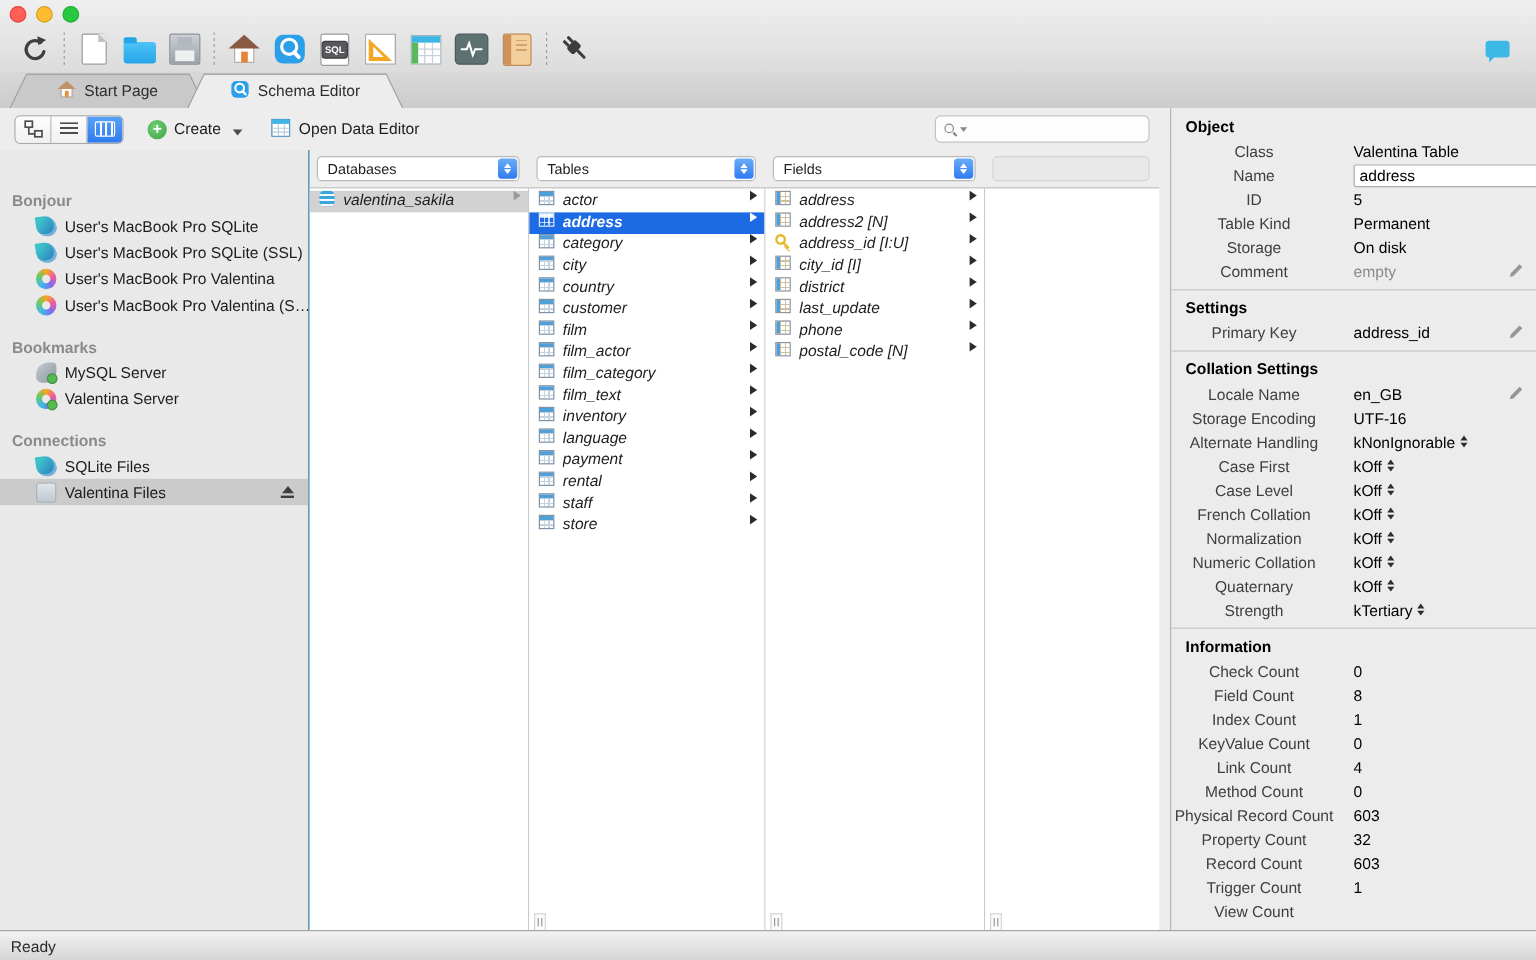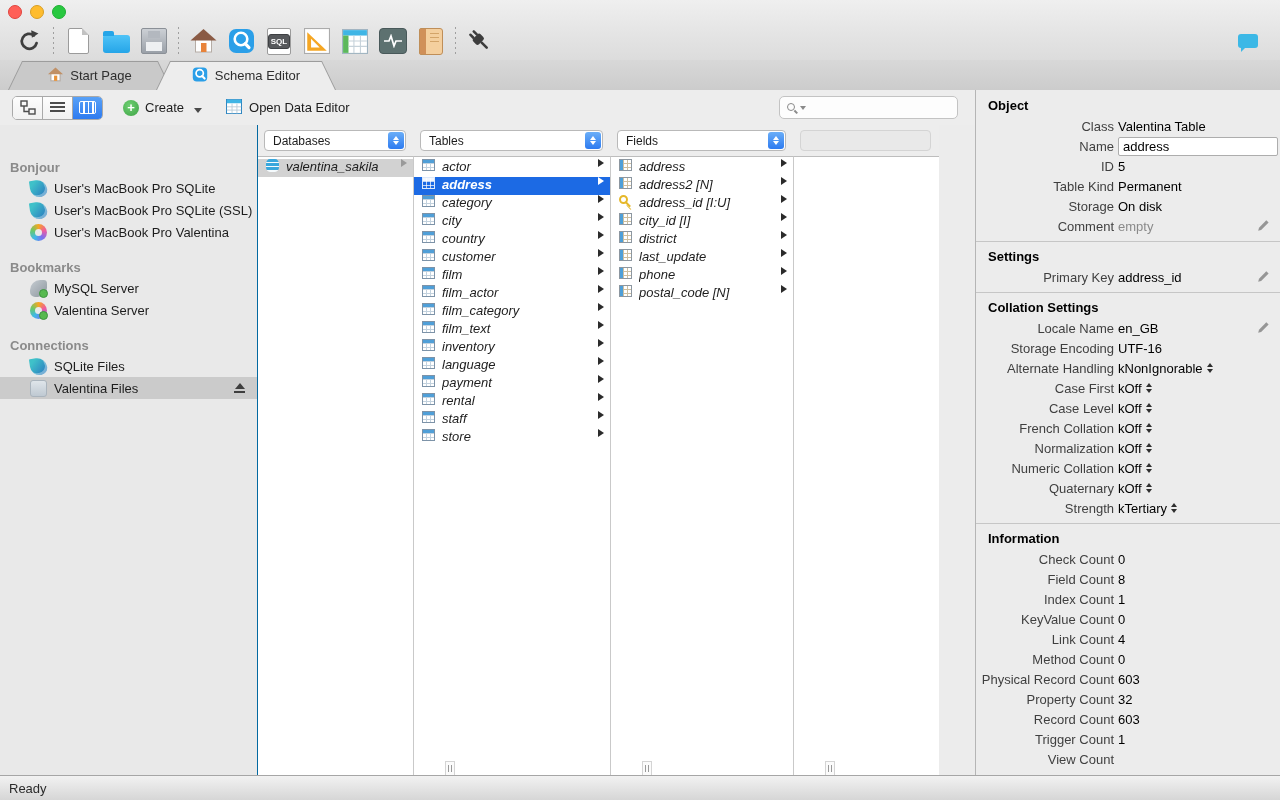--- a/index.html
+++ b/index.html
@@ -133,21 +133,21 @@
   .grip{position:absolute;bottom:0;width:10px;height:14px;background:#fbfbfb;border:1px solid #d4d4d4;border-bottom:none;
         display:flex;align-items:center;justify-content:center;gap:2px;box-sizing:border-box;}
   .grip i{display:block;width:1px;height:7px;background:#9a9a9a;}
 
   
   .inspector{position:absolute;left:975px;top:90px;width:305px;height:685px;background:#ececec;
              border-left:1px solid #b5b5b5;box-sizing:border-box;overflow:hidden;padding-top:6px;}
   .insp-title{height:20px;line-height:20px;padding-left:12px;font-weight:bold;color:#000;}
   .insp-section.with-top{border-top:1px solid #c6c6c6;margin-top:5px;padding-top:5px;}
   .insp-row{min-height:20px;display:flex;align-items:center;position:relative;padding-right:28px;}
-  .insp-label{width:138px;flex:0 0 auto;text-align:right;color:#3f3f3f;margin-right:4px;white-space:nowrap;}
+  .insp-label{width:138px;flex:0 0 auto;text-align:center;color:#3f3f3f;margin-right:14px;white-space:nowrap;}
   .insp-value{flex:1;display:flex;align-items:center;color:#000;white-space:nowrap;}
   .insp-value .muted{color:#8a8a8a;}
   .insp-input{width:150px;height:17px;border:1px solid #adadad;border-radius:2px;font:inherit;padding:0 4px;background:#fff;}
   .checkbox{width:13px;height:13px;background:#fff;border:1px solid #b0b0b0;border-radius:3px;box-shadow:inset 0 1px 1px rgba(0,0,0,.06);}
   .spin{display:inline-flex;flex-direction:column;gap:1.5px;margin-left:4px;}
   .spin .su{width:0;height:0;border-left:3.5px solid transparent;border-right:3.5px solid transparent;border-bottom:4px solid #2e2e2e;}
   .spin .sd{width:0;height:0;border-left:3.5px solid transparent;border-right:3.5px solid transparent;border-top:4px solid #2e2e2e;}
   .pencil{position:absolute;right:9px;top:3px;width:14px;height:14px;}
 
   
@@ -323,20 +323,24 @@
             <div class="sb-label">User's MacBook Pro SQLite</div>
           </div>
           <div class="sb-item">
             <div class="sb-icon icon-sqlite-bonjour"></div>
             <div class="sb-label">User's MacBook Pro SQLite (SSL)</div>
           </div>
           <div class="sb-item">
             <div class="sb-icon icon-valentina-bonjour"></div>
             <div class="sb-label">User's MacBook Pro Valentina</div>
           </div>
+          <div class="sb-item">
+            <div class="sb-icon icon-valentina-bonjour"></div>
+            <div class="sb-label">User's MacBook Pro Valentina (S…</div>
+          </div>
         </div>
         <div class="sb-section">
           <div class="sb-title">Bookmarks</div>
           <div class="sb-item">
             <div class="sb-icon icon-mysql"></div>
             <div class="sb-label">MySQL Server</div>
           </div>
           <div class="sb-item">
             <div class="sb-icon icon-valentina-server"></div>
             <div class="sb-label">Valentina Server</div>
@@ -354,21 +358,21 @@
             <div class="eject">
               <span class="ej-tri"></span>
               <span class="ej-bar"></span>
             </div>
           </div>
         </div>
       </div>
   </div>
 
   <div class="browser">
-    <div class="bcol" style="width:156px;">
+    <div class="bcol" style="width:183px;">
       <div class="bhead">
         <div class="dropdown">
           <span>Databases</span>
           <span class="dd-btn">
               <i class="dd-up"></i>
               <i class="dd-dn"></i>
             </span>
         </div>
       </div>
       <div class="blist">

